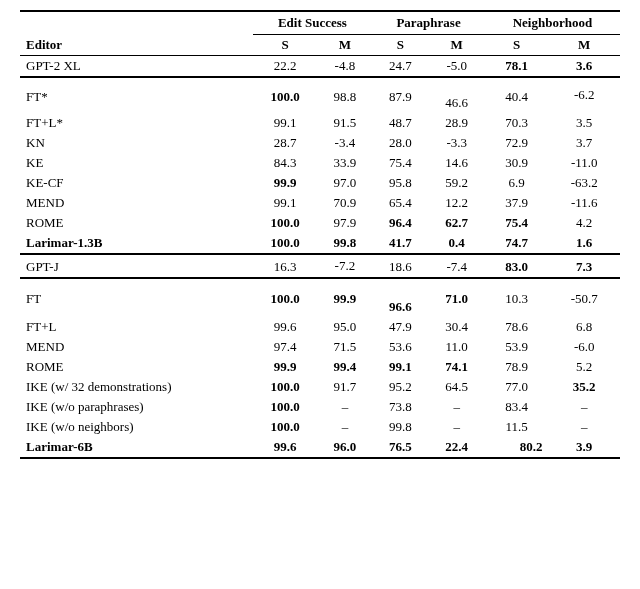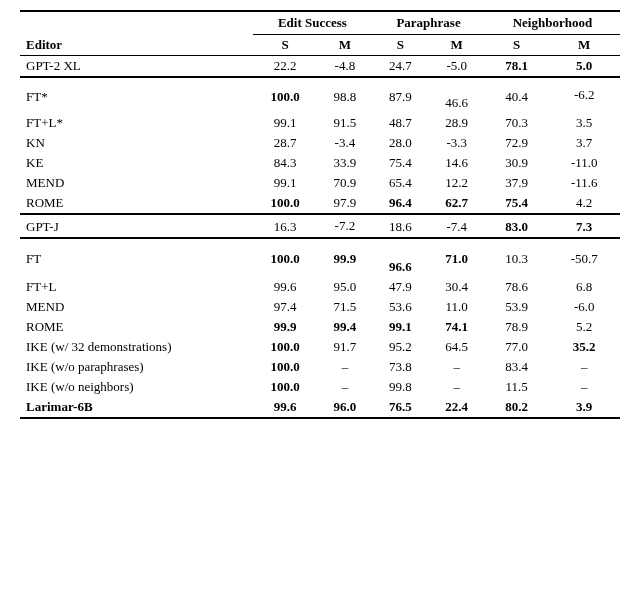--- a/index.html
+++ b/index.html
@@ -61,21 +61,21 @@
     </tr>
   </thead>
   <tbody id="table-body">
   <tr>
         <td class="editor-col">GPT-2 XL</td>
         <td>22.2</td>
         <td>-4.8</td>
         <td>24.7</td>
         <td>-5.0</td>
         <td style="font-weight: bold;">78.1</td>
-        <td style="font-weight: bold;">5.0</td>
+        <td style="font-weight: bold;">3.6</td>
       </tr>
       <tr style="border-top: 2px solid rgb(0, 0, 0);">
         <td class="editor-col" style="border-top: 2px solid rgb(0, 0, 0); padding-top: 4px;">FT*</td>
         <td style="font-weight: bold; border-top: 2px solid rgb(0, 0, 0); padding-top: 4px;">100.0</td>
         <td style="border-top: 2px solid rgb(0, 0, 0); padding-top: 4px;">98.8</td>
         <td style="border-top: 2px solid rgb(0, 0, 0); padding-top: 4px;">87.9</td>
         <td style="border-top: 2px solid rgb(0, 0, 0); padding-top: 17px;">46.6</td>
         <td style="border-top: 2px solid rgb(0, 0, 0); padding-top: 4px;">40.4</td>
         <td style="border-top: 2px solid rgb(0, 0, 0); padding-top: 0;">-6.2</td>
       </tr>
@@ -100,36 +100,54 @@
       <tr>
         <td class="editor-col">KE</td>
         <td>84.3</td>
         <td>33.9</td>
         <td>75.4</td>
         <td>14.6</td>
         <td>30.9</td>
         <td>-11.0</td>
       </tr>
       <tr>
+        <td class="editor-col">KE-CF</td>
+        <td style="font-weight: bold;">99.9</td>
+        <td>97.0</td>
+        <td>95.8</td>
+        <td>59.2</td>
+        <td>6.9</td>
+        <td>-63.2</td>
+      </tr>
+      <tr>
         <td class="editor-col">MEND</td>
         <td>99.1</td>
         <td>70.9</td>
         <td>65.4</td>
         <td>12.2</td>
         <td>37.9</td>
         <td>-11.6</td>
       </tr>
       <tr>
         <td class="editor-col">ROME</td>
         <td style="font-weight: bold;">100.0</td>
         <td>97.9</td>
         <td style="font-weight: bold;">96.4</td>
         <td style="font-weight: bold;">62.7</td>
         <td style="font-weight: bold;">75.4</td>
         <td>4.2</td>
+      </tr>
+      <tr>
+        <td class="editor-col" style="font-weight: bold;">Larimar-1.3B</td>
+        <td style="font-weight: bold;">100.0</td>
+        <td style="font-weight: bold;">99.8</td>
+        <td style="font-weight: bold;">41.7</td>
+        <td style="font-weight: bold;">0.4</td>
+        <td style="font-weight: bold;">74.7</td>
+        <td style="font-weight: bold;">1.6</td>
       </tr>
       <tr style="border-top: 2px solid rgb(0, 0, 0);">
         <td class="editor-col" style="border-top: 2px solid rgb(0, 0, 0); padding-top: 4px; margin-left: 43px;">GPT-J</td>
         <td style="border-top: 2px solid rgb(0, 0, 0); padding-top: 4px;">16.3</td>
         <td style="border-top: 2px solid rgb(0, 0, 0); ">-7.2</td>
         <td style="border-top: 2px solid rgb(0, 0, 0); padding-top: 4px;">18.6</td>
         <td style="border-top: 2px solid rgb(0, 0, 0); padding-top: 4px;">-7.4</td>
         <td style="font-weight: bold; border-top: 2px solid rgb(0, 0, 0); padding-top: 4px;">83.0</td>
         <td style="font-weight: bold; border-top: 2px solid rgb(0, 0, 0); padding-top: 4px;">7.3</td>
       </tr>
@@ -195,17 +213,17 @@
         <td>–</td>
         <td>11.5</td>
         <td>–</td>
       </tr>
       <tr>
         <td class="editor-col" style="font-weight: bold; border-bottom: 2px solid rgb(0, 0, 0);">Larimar-6B</td>
         <td style="font-weight: bold; border-bottom: 2px solid rgb(0, 0, 0);">99.6</td>
         <td style="font-weight: bold; border-bottom: 2px solid rgb(0, 0, 0);">96.0</td>
         <td style="font-weight: bold; border-bottom: 2px solid rgb(0, 0, 0);">76.5</td>
         <td style="font-weight: bold; border-bottom: 2px solid rgb(0, 0, 0);">22.4</td>
-        <td style="font-weight: bold; border-bottom: 2px solid rgb(0, 0, 0);">80.2</td>
+        <td style="font-weight: bold; border-bottom: 2px solid rgb(0, 0, 0); text-align: right;">80.2</td>
         <td style="font-weight: bold; border-bottom: 2px solid rgb(0, 0, 0);">3.9</td>
       </tr>
     </tbody>
 </table>
 
 </body></html>

